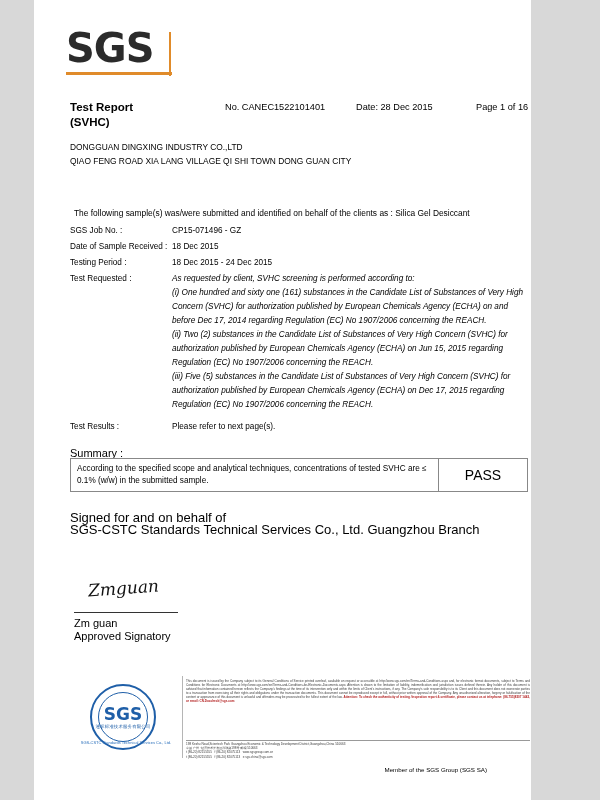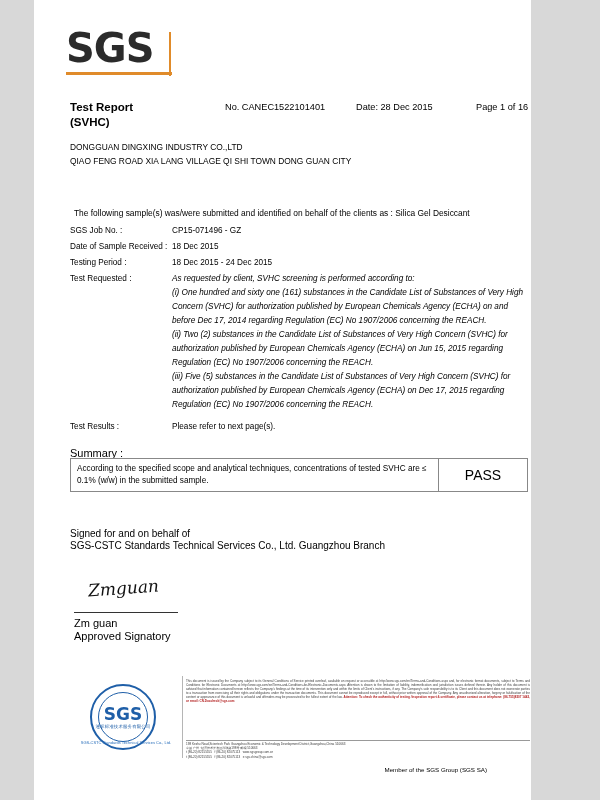--- a/index.html
+++ b/index.html
@@ -152,22 +152,22 @@
     align-items: center;
     justify-content: center;
     font-size: 14px;
     color: #000;
   }
 
   
   .signed {
     position: absolute;
     left: 70px;
-    top: 528px;
-    font-size: 10px;
+    top: 512px;
+    font-size: 13px;
     line-height: 12px;
     color: #000;
   }
   .sig-script {
     position: absolute;
     left: 88px;
     top: 578px;
     font-family: "DejaVu Serif", serif;
     font-style: italic;
     font-size: 17px;

